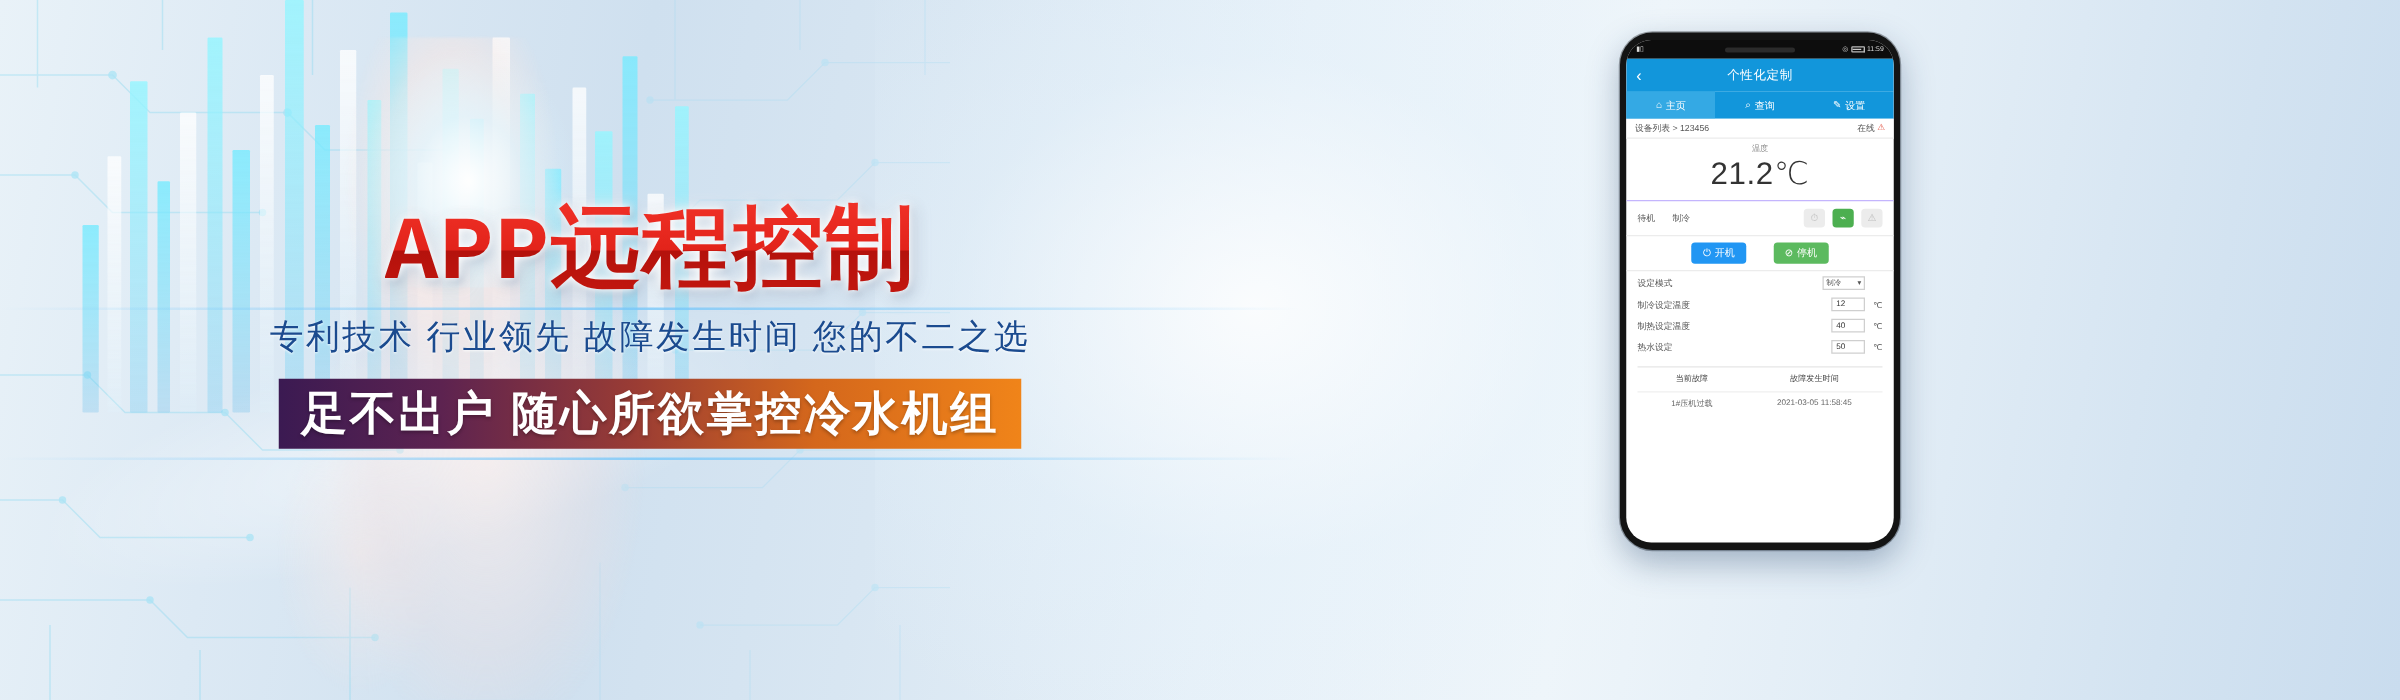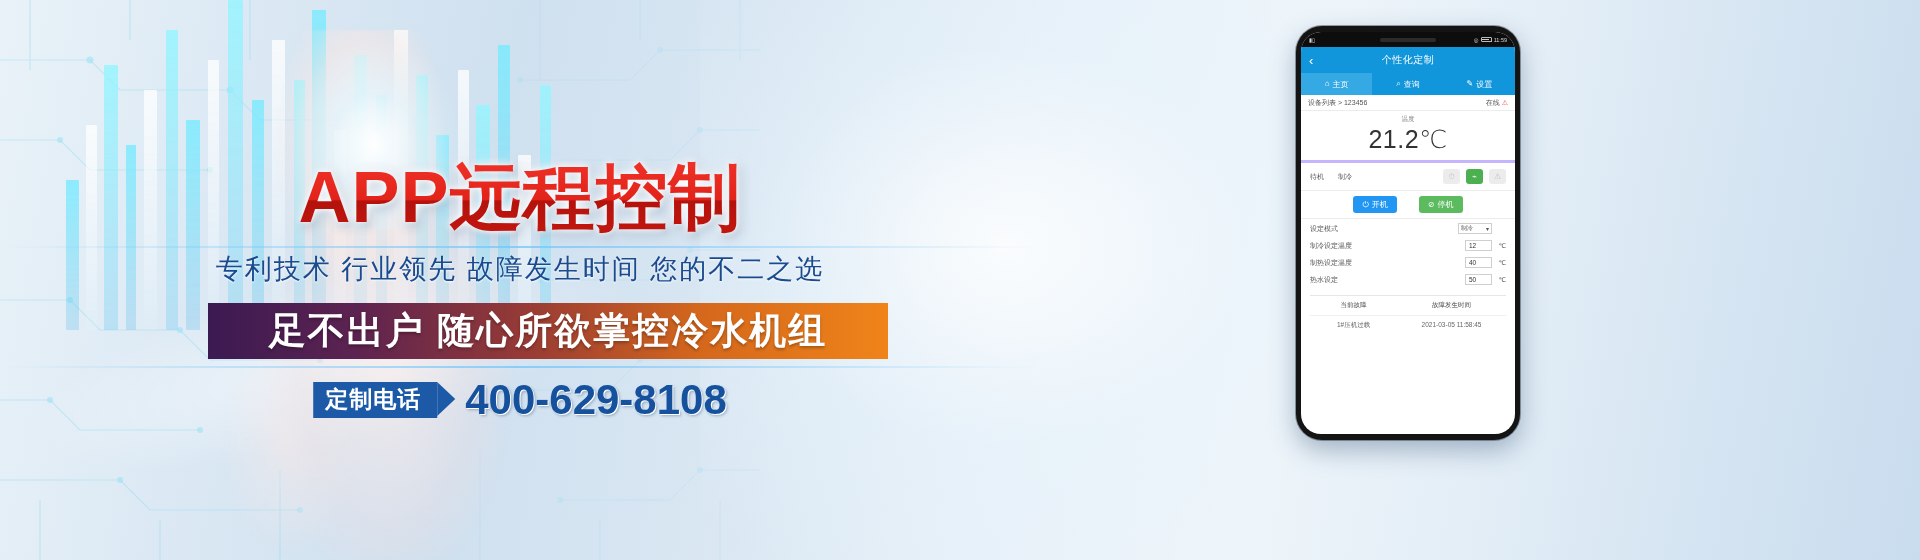--- a/index.html
+++ b/index.html
@@ -76,36 +76,37 @@
     position: absolute; left: 50%; transform: translateX(-50%);
     top: 150px;
     font-size: 72px; font-weight: bold; letter-spacing: 1px;
     color: #e2231a;
     white-space: nowrap;
     background: linear-gradient(180deg, #f4352b 0%, #e2231a 52%, #b4120c 53%, #c71810 100%);
     -webkit-background-clip: text; background-clip: text;
     -webkit-text-fill-color: transparent;
     text-shadow: 0 0 0 transparent;
     filter: drop-shadow(0 0 3px #ffffff) drop-shadow(0 0 6px #ffffff) drop-shadow(2px 3px 2px rgba(60,90,130,.35));
+    font-family: Liberation Mono, monospace;
   }
 
   .subline {
     position: absolute; left: 50%; transform: translateX(-50%);
     top: 251px;
     font-size: 27px; color: #1b4b8f; letter-spacing: 2px;
     white-space: nowrap;
     text-shadow: 0 1px 2px rgba(255,255,255,.9);
   }
 
   .ribbon {
     position: absolute; left: 50%; transform: translateX(-50%);
     top: 303px;
-    width: 680px; height: 56px;
+    width: 594px; height: 56px;
     background: linear-gradient(90deg, #3b1a52 0%, #5d2350 22%, #9a3c34 48%, #d4671c 72%, #f08419 100%);
-    display: flex; align-items: center; justify-content: center; margin-left: 28px;
+    display: flex; align-items: center; justify-content: center;
   }
   .ribbon-text {
     font-size: 37px; font-weight: bold; color: #ffffff;
     letter-spacing: 2px; white-space: nowrap;
     text-shadow: 0 2px 3px rgba(0,0,0,.28);
   }
 
   .phone-row {
     position: absolute; left: 50%; transform: translateX(-50%);
     top: 376px;
@@ -188,21 +189,21 @@
 
   .crumb {
     height: 16px; display: flex; align-items: center; justify-content: space-between;
     padding: 0 7px; font-size: 7px; color: #555;
     border-bottom: 1px solid #ececec; background: #fff;
   }
   .crumb-status { display: flex; align-items: center; gap: 2px; color: #555; }
   .warn-tri { color: #e04b3a; font-size: 7px; line-height: 1; }
 
   .temp-block {
-    padding: 4px 0 6px; text-align: center; border-bottom: 3px solid #c4b5fd;
+    padding: 4px 0 6px; text-align: center; border-bottom: 1px solid #c4b5fd;
   }
   .temp-label { font-size: 6.5px; color: #888; }
   .temp-value { font-size: 25px; color: #333; font-weight: 300; letter-spacing: .5px; line-height: 1.2; }
 
   .state-row {
     height: 28px; display: flex; align-items: center;
     padding: 0 9px; border-bottom: 1px solid #ececec; gap: 14px;
   }
   .state-txt { font-size: 7px; color: #555; }
   .state-icons { margin-left: auto; display: flex; gap: 6px; }
@@ -342,24 +343,20 @@
   <div class="line-accent" style="left:0; top:366px; width:1040px;"></div>
 
   <div class="copy">
     <div class="headline">APP远程控制</div>
     <div class="subline">专利技术 行业领先 故障发生时间 您的不二之选</div>
 
     <div class="ribbon">
       <span class="ribbon-text">足不出户 随心所欲掌控冷水机组</span>
     </div>
 
-    <div class="phone-row">
-      <span class="tel-tag">定制电话</span>
-      <span class="tel-number">400-629-8108</span>
-    </div>
   </div>
 
   <div class="phone">
     <div class="phone-screen">
 
       <div class="statusbar">
         <span class="sb-left">
           <span>▮▯</span>
         </span>
         <span class="sb-pill"></span>

